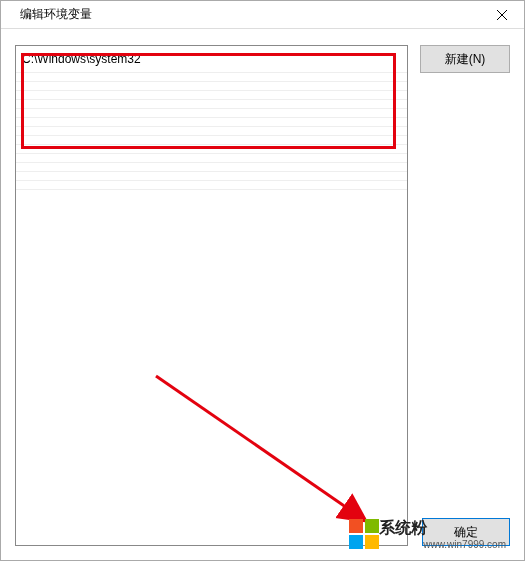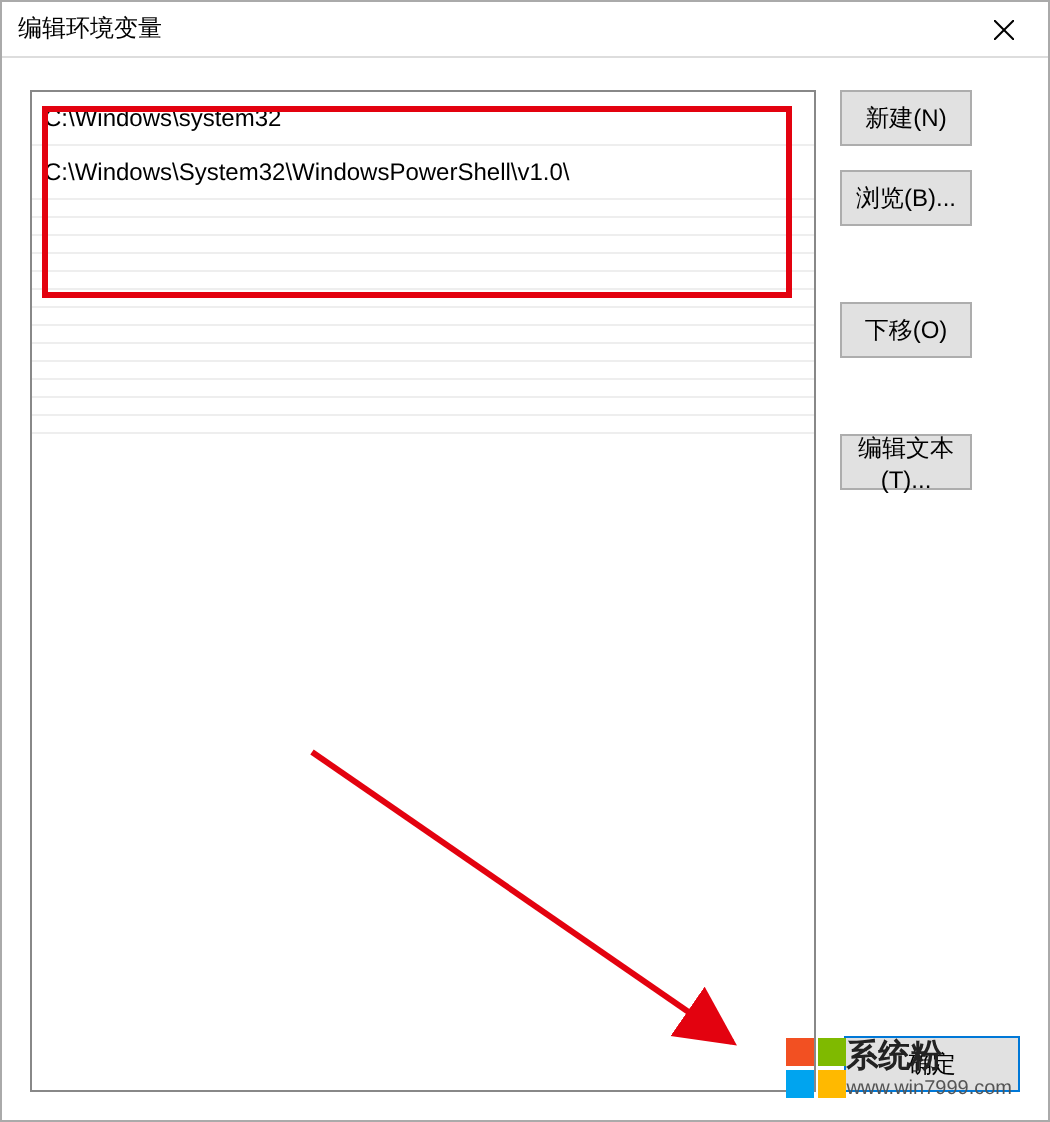--- a/index.html
+++ b/index.html
@@ -18,21 +18,21 @@
       width: 525px;
       height: 561px;
       background: #fff;
       border: 1px solid #aaa;
     }
     .titlebar {
       height: 28px;
       display: flex;
       align-items: center;
       border-bottom: 1px solid #ddd;
-      padding-left: 8px;
+      padding-left: 19px;
       background: #fff;
     }
     .titlebar-title {
       flex: 1;
       font-size: 12px;
       color: #000;
     }
     .close-btn {
       width: 44px;
       height: 28px;
@@ -77,21 +77,21 @@
       line-height: 18px;
       color: #000;
       cursor: default;
     }
     .button-col {
       width: 90px;
       display: flex;
       flex-direction: column;
     }
     .btn {
-      width: 66px;
+      width: 90px;
       height: 28px;
       border: 1px solid #adadad;
       background: #e1e1e1;
       margin-bottom: 12px;
       font-size: 12px;
       cursor: pointer;
       display: flex;
       align-items: center;
       justify-content: center;
     }
@@ -143,20 +143,21 @@
       font-size: 16px;
       font-weight: bold;
       color: #222;
       white-space: nowrap;
     }
     .wm-text small{
       font-size:10px;
       font-weight:normal;
       display:block;
       color:#555;
+      margin-left:44px;
     }
   </style>
 </head>
 <body>
 
 <div class="dialog">
 
   <div class="titlebar">
     <span class="titlebar-title">编辑环境变量</span>
     <div class="close-btn">
@@ -164,43 +165,39 @@
         <line x1="0" y1="0" x2="10" y2="10" stroke="#000" stroke-width="1"></line>
         <line x1="10" y1="0" x2="0" y2="10" stroke="#000" stroke-width="1"></line>
       </svg>
     </div>
   </div>
 
   <div class="content">
     <div class="layout">
       <div class="listbox">
         <div class="list-item">C:\Windows\system32</div>
-        <div class="list-item">C:\Windows\System32\WindowsPowerShell\v1.0\</div>
         <div class="list-item"></div>
         <div class="list-item"></div>
         <div class="list-item"></div>
         <div class="list-item"></div>
         <div class="list-item"></div>
         <div class="list-item"></div>
         <div class="list-item"></div>
         <div class="list-item"></div>
         <div class="list-item"></div>
         <div class="list-item"></div>
         <div class="list-item"></div>
         <div class="list-item"></div>
         <div class="list-item"></div>
       </div>
 
       <div class="button-col">
         <button class="btn">新建(N)</button>
-        <button class="btn">浏览(B)...</button>
         <div class="spacer-lg"></div>
-        <button class="btn">下移(O)</button>
         <div class="spacer-lg"></div>
-        <button class="btn">编辑文本(T)...</button>
       </div>
     </div>
 
     <div class="footer">
       <button class="btn primary">确定</button>
     </div>
   </div>
 
   <div class="hilite-rect"></div>
 

